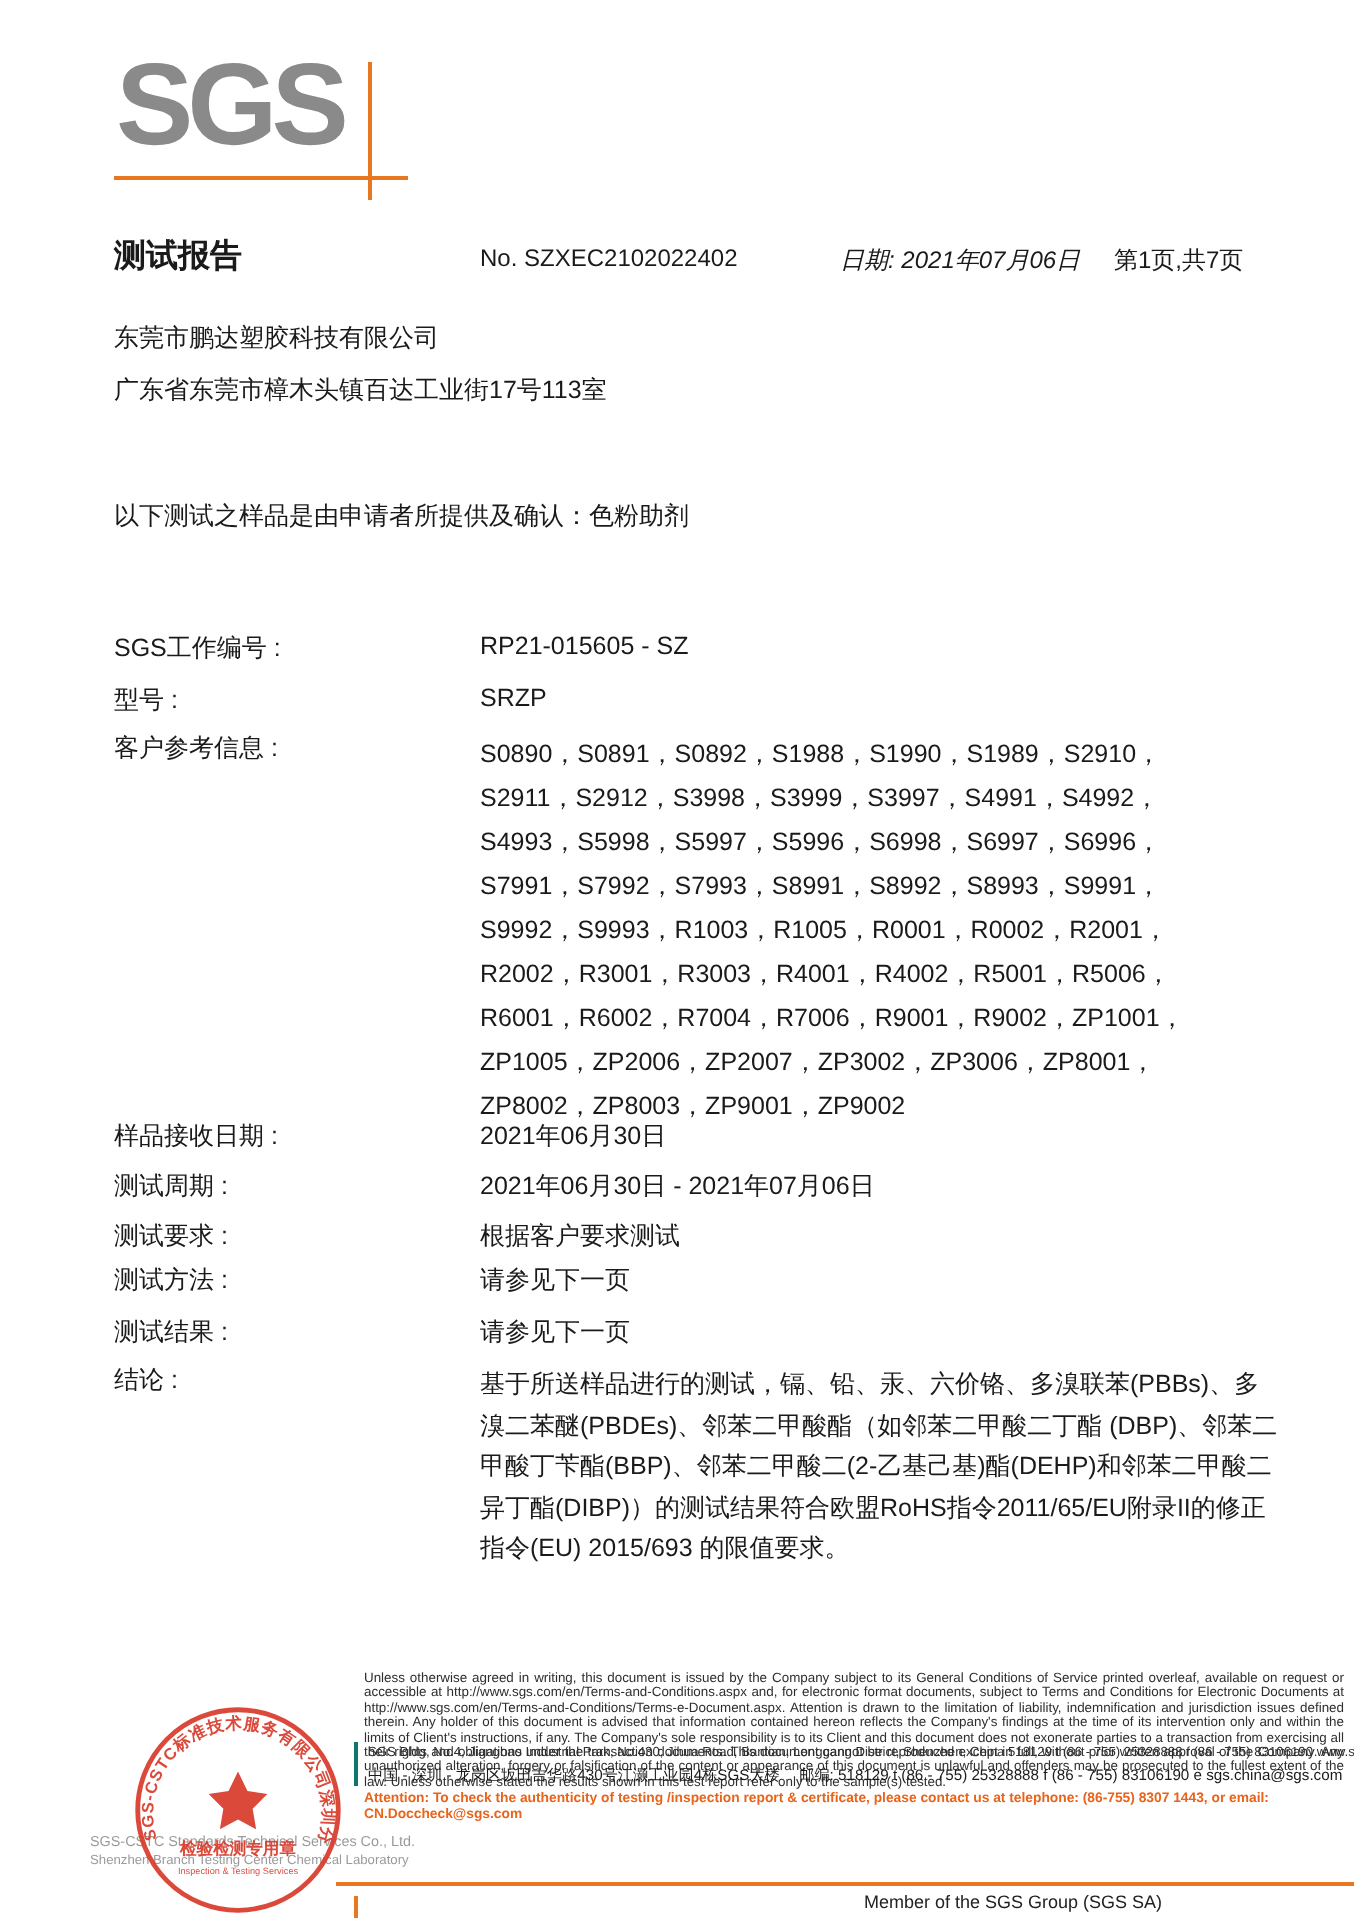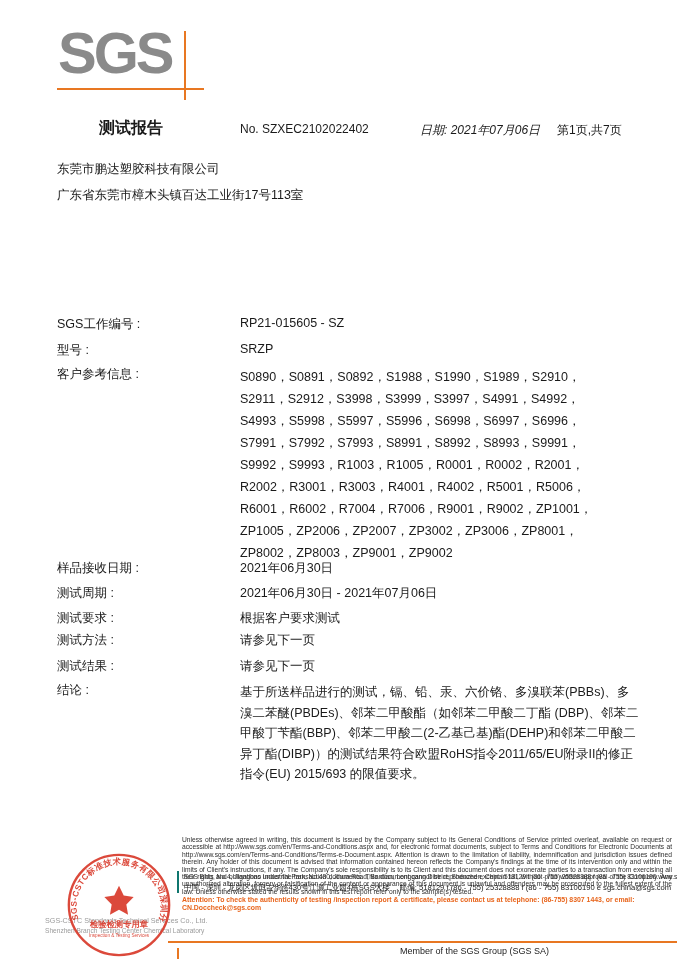--- a/index.html
+++ b/index.html
@@ -6,21 +6,21 @@
   .page{
     position:relative;width:677px;height:959px;margin:0 auto;background:#ffffff;
     font-family:"Liberation Sans","DejaVu Sans",sans-serif;color:#1a1a1a;overflow:hidden;
   }
   .abs{position:absolute;}
   
   .logo-text{left:58px;top:24px;font-size:58px;font-weight:800;color:#8a8a8a;letter-spacing:-3px;line-height:1;}
   .logo-hline{left:57px;top:88px;width:147px;height:2px;background:#e87722;}
   .logo-vline{left:184px;top:31px;width:2px;height:69px;background:#e87722;}
   
-  .report-title{left:57px;top:118px;font-size:16px;font-weight:700;margin-left:42px;}
+  .report-title{left:57px;top:118px;font-size:16px;font-weight:700;}
   .hdr{font-size:12px;font-weight:400;}
   .report-no{left:240px;top:122px;}
   .report-date{left:420px;top:122px;font-style:italic;}
   .report-page{left:557px;top:122px;}
   
   .company{left:57px;top:161px;font-size:12.5px;}
   .address{left:57px;top:187px;font-size:12.5px;}
   .intro{left:57px;top:250px;font-size:12.5px;}
   
   .row{position:absolute;left:57px;font-size:12.5px;margin-top:40px;}
@@ -30,21 +30,21 @@
   .conclusion-value{line-height:20.5px;width:398px;}
   
   .footer-col{left:182px;top:836px;width:490px;}
   .legal{font-size:6.7px;line-height:7.4px;text-align:justify;color:#2e2e2e;}
   .attention{margin-top:1px;font-size:6.9px;line-height:7.6px;font-weight:700;color:#e8641b;}
   .addr-block{left:177px;top:871px;width:497px;border-left:2px solid #0f766e;padding-left:5px;box-sizing:border-box;}
   .addr-en{font-size:6.6px;line-height:11px;color:#2e2e2e;white-space:nowrap;}
   .addr-cn{font-size:7.6px;line-height:11px;color:#1a1a1a;white-space:nowrap;}
   .footer-hline{left:168px;top:941px;width:509px;height:2px;background:#e87722;}
   .footer-vline{left:177px;top:948px;width:2px;height:11px;background:#e87722;}
-  .member{left:400px;top:946px;width:245px;text-align:left;font-size:9px;color:#222;}
+  .member{left:384px;top:946px;width:245px;text-align:center;font-size:9px;color:#222;}
   .lab-lines{left:45px;top:915px;color:#9b9b9b;}
   .lab-line1{font-size:7.2px;line-height:11px;}
   .lab-line2{font-size:6.6px;line-height:10px;}
   .stamp{left:63px;top:851px;opacity:0.92;}
 </style>
 </head>
 <body>
 
 <div class="page">
 
@@ -53,20 +53,21 @@
   <div class="abs logo-vline"></div>
 
   <div class="abs report-title">测试报告</div>
   <div class="abs hdr report-no">No. SZXEC2102022402</div>
   <div class="abs hdr report-date">日期: 2021年07月06日</div>
   <div class="abs hdr report-page">第1页,共7页</div>
 
   <div class="abs company">东莞市鹏达塑胶科技有限公司</div>
   <div class="abs address">广东省东莞市樟木头镇百达工业街17号113室</div>
 
+  <div class="abs intro">以下测试之样品是由申请者所提供及确认：色粉助剂</div>
 
   <div class="row" style="top:276px">
     <span class="label">SGS工作编号 :</span><span class="value">RP21-015605 - SZ</span>
   </div>
   <div class="row" style="top:302px">
     <span class="label">型号 :</span><span class="value">SRZP</span>
   </div>
   <div class="row" style="top:326px">
     <span class="label">客户参考信息 :</span><span class="value pre">S0890，S0891，S0892，S1988，S1990，S1989，S2910，
 S2911，S2912，S3998，S3999，S3997，S4991，S4992，

